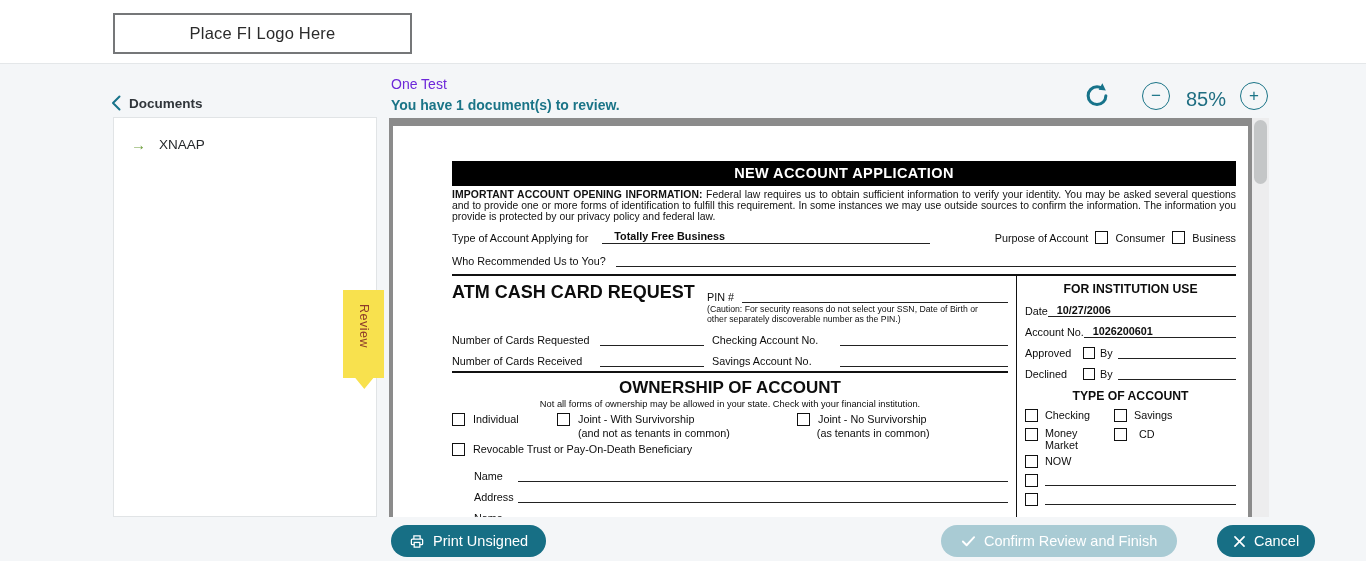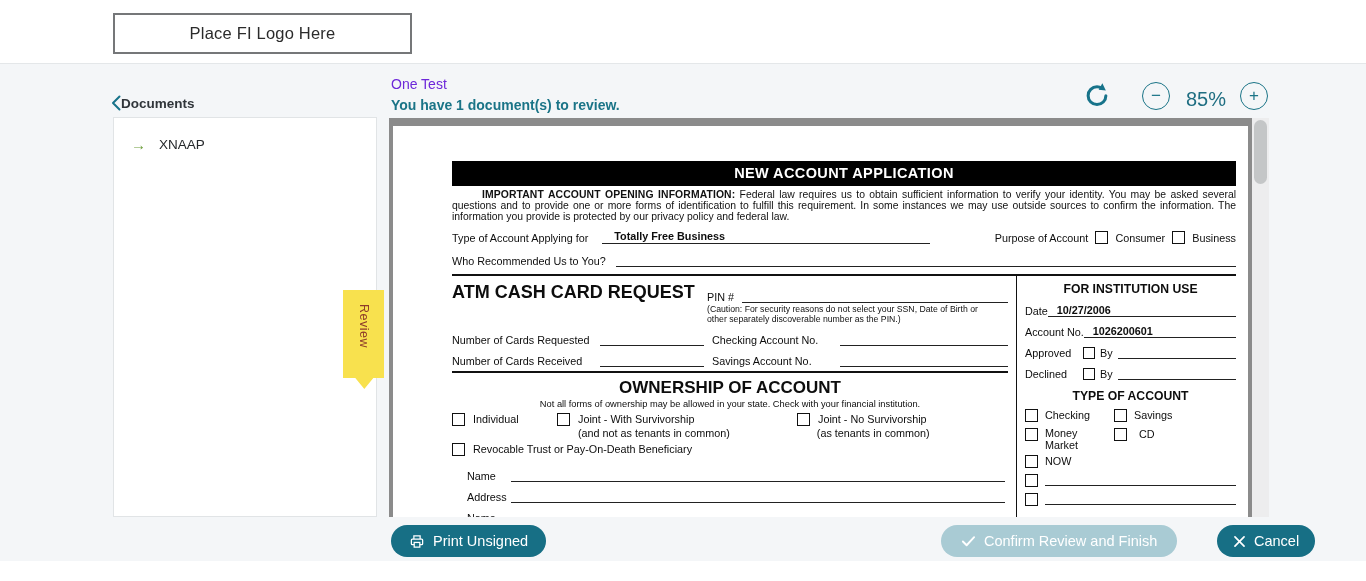--- a/index.html
+++ b/index.html
@@ -7,21 +7,21 @@
   .app { position:relative; width:1366px; height:581px; overflow:hidden; background:#fff; }
 
   
   .top-header { position:absolute; top:0; left:0; width:1366px; height:64px; background:#fff; border-bottom:1px solid #e4e7e9; }
   .logo-box { position:absolute; left:113px; top:13px; width:299px; height:41px; border:2px solid #757779; display:flex; align-items:center; justify-content:center; font-size:16.5px; color:#2b2b2b; letter-spacing:.2px; background:#fff; }
 
   
   .content-bg { position:absolute; top:64px; left:0; width:1366px; height:497px; background:#f4f6f8; }
 
   
-  .docs-header { position:absolute; left:111px; top:95px; display:flex; align-items:center; cursor:pointer; }
+  .docs-header { position:absolute; left:111px; top:95px; display:flex; align-items:center; gap:8px; cursor:pointer; }
   .docs-title { font-weight:bold; font-size:13.5px; color:#30353a; }
   .sidebar-panel { position:absolute; left:113px; top:117px; width:264px; height:400px; background:#fff; border:1px solid #e1e4e6; }
   .doc-item { display:flex; align-items:center; gap:13px; padding:19px 0 0 17px; font-size:13.5px; color:#25282b; cursor:pointer; }
   .arrow-green { color:#6f9f3d; font-size:15px; line-height:1; }
 
   
   .main-title { position:absolute; left:391px; top:76px; color:#6d28d9; font-size:14px; }
   .main-subtitle { position:absolute; left:391px; top:97px; color:#1a7487; font-size:14px; font-weight:600; }
 
   
@@ -40,21 +40,21 @@
   
   .review-flag { position:absolute; left:343px; top:290px; width:41px; height:99px; background:#f8e14e;
     clip-path:polygon(0 0,100% 0,100% 89%,74% 89%,52% 100%,30% 89%,0 89%);
     display:flex; align-items:flex-start; justify-content:center; cursor:pointer; z-index:4; }
   .review-flag span { writing-mode:vertical-rl; color:#8e3b2b; font-size:12.5px; margin-top:14px; letter-spacing:.5px; }
 
   
   .form { position:absolute; left:59px; top:35px; width:784px; color:#0d0d0d; font-size:10.8px; }
   .title-bar { background:#000; color:#fff; font-weight:bold; text-align:center; font-size:14.5px; padding:4px 0 5px; letter-spacing:.4px; }
   .intro { font-size:10.4px; line-height:1.06; text-align:justify; margin-top:3px; color:#111; }
-  .intro b { letter-spacing:.1px;margin-left:30px; }
+  .intro b { letter-spacing:.1px; }
   .cb { width:13px; height:13px; border:1.5px solid #111; display:inline-block; flex:none; background:#fff; }
   .cb.sm { width:12px; height:12px; }
   .fill { flex:1; border-bottom:1.5px solid #222; }
   .row-type { display:flex; align-items:flex-end; margin-top:8px; }
   .type-value { width:328px; border-bottom:1.5px solid #222; font-weight:bold; padding:0 0 1px 12px; margin-left:14px; }
   .purpose { margin-left:auto; display:flex; align-items:center; gap:7px; }
   .row-reco { display:flex; align-items:flex-end; margin-top:11px; }
   .rule { border-top:2.2px solid #111; margin-top:7px; }
   .two-col { display:flex; min-height:252px; }
   .col-left { width:565px; border-right:1.6px solid #111; padding-right:8px; }
@@ -68,21 +68,21 @@
   .c-lab1 { width:148px; }
   .c-line1 { width:104px; border-bottom:1.6px solid #222; margin-right:8px; }
   .c-lab2 { width:128px; }
   .c-line2 { flex:1; border-bottom:1.6px solid #222; }
   .own-head { text-align:center; font-weight:bold; font-size:17px; margin-top:5px; }
   .own-note { text-align:center; font-size:9.3px; margin-top:1px; }
   .own-row { display:flex; align-items:center; margin-top:4px; }
   .own-grp { display:flex; align-items:center; gap:8px; }
   .own-sub { display:flex; font-size:10.8px; margin-top:1px; }
   .nm-row { display:flex; align-items:flex-end; height:21px; }
-  .nm-label { width:44px; margin-left:15px; }
+  .nm-label { width:44px; margin-left:22px; }
   .nm-line { width:494px; border-bottom:1.6px solid #222; }
   .inst { padding-top:6px; }
   .inst-head { text-align:center; font-weight:bold; font-size:12.2px; }
   .inst-row { display:flex; align-items:flex-end; margin-top:6px; height:15px; }
   .inst-fill { flex:1; border-bottom:1.6px solid #222; font-weight:bold; padding-left:9px; }
   .acct-head { text-align:center; font-weight:bold; font-size:12.2px; margin-top:9px; }
   .at-row { display:flex; align-items:flex-start; margin-top:6px; }
   .at-grp { display:flex; align-items:flex-start; gap:7px; }
   .at-col1 { width:89px; }
   .mm-label { width:48px; line-height:1.1; }

